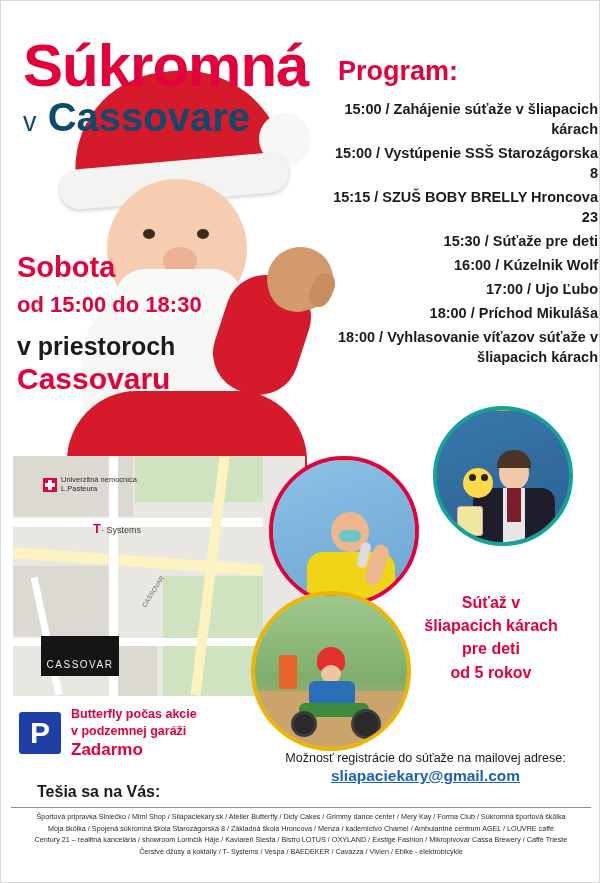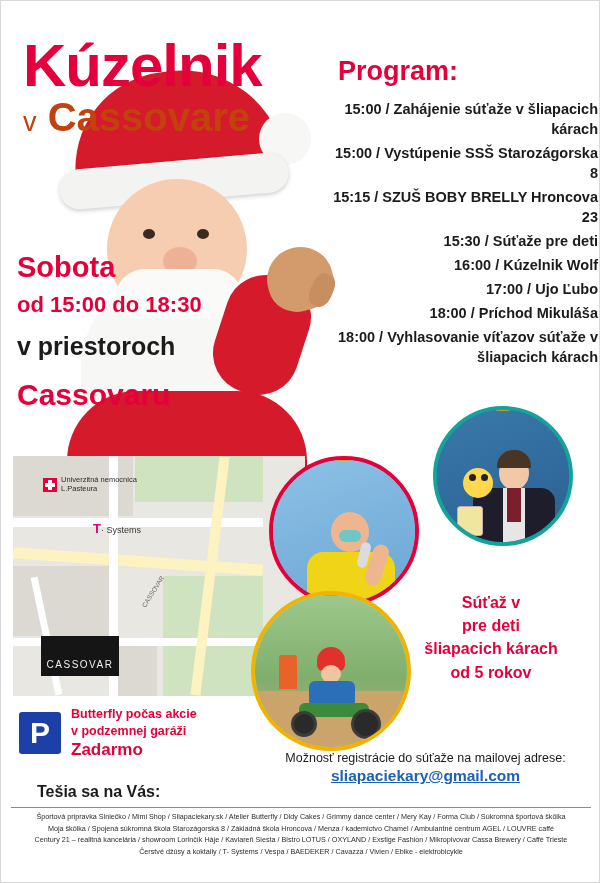--- a/index.html
+++ b/index.html
@@ -30,21 +30,21 @@
   .title-main {
     font-size: 60px;
     font-weight: bold;
     color: #e4003a;
     line-height: 0.95;
     letter-spacing: -1px;
   }
   .title-sub {
     font-size: 40px;
     font-weight: bold;
-    color: #c2410c;
+    color: #0c4a6e;
     line-height: 1.05;
     margin-top: 2px;
   }
   .title-sub .small {
     font-size: 27px;
     font-weight: normal;
   }
 
   
   .santa {
@@ -179,21 +179,21 @@
   .date-place {
     font-size: 25px;
     font-weight: bold;
     color: #1b1b1b;
     margin-top: 14px;
   }
   .date-place2 {
     font-size: 30px;
     font-weight: bold;
     color: #e4003a;
-    margin-top: 17px;
+    margin-top: 1px;
   }
 
   
   .program {
     position: absolute;
     right: 1px; top: 55px;
     width: 270px;
     text-align: right;
     z-index: 20;
   }
@@ -477,21 +477,21 @@
     <div class="nose"></div>
     <div class="beard"></div>
     <div class="moustache"></div>
     <div class="body"></div>
     <div class="arm"></div>
     <div class="glove"></div>
     <div class="thumb"></div>
   </div>
 
   <div class="title-block">
-    <div class="title-main">Kúzelnik</div>
+    <div class="title-main">Súkromná</div>
     <div class="title-sub">
       <span class="small">v</span>
       <span>Cassovare</span>
     </div>
   </div>
 
   <div class="date-block">
     <div class="date-sobota">Sobota</div>
     <div class="date-hours">od 15:00 do 18:30</div>
     <div class="date-place">v priestoroch</div>
@@ -573,22 +573,22 @@
     <div class="fig-head" style="left:62px;top:52px;width:28px;height:24px;background:#e2312b;border-radius:14px 14px 6px 6px;"></div>
     <div class="fig-head" style="left:66px;top:70px;width:20px;height:18px;background:#f0c49e;"></div>
     <div class="fig-body" style="left:54px;top:86px;width:46px;height:26px;background:#2b6fb8;border-radius:6px;"></div>
     <div class="fig-body" style="left:44px;top:108px;width:70px;height:14px;background:#3b8b3b;border-radius:6px;"></div>
     <div class="kart-wheel" style="left:36px;top:116px;width:26px;height:26px;"></div>
     <div class="kart-wheel" style="left:96px;top:114px;width:30px;height:30px;"></div>
   </div>
 
   <div class="sutaz">
     <div>Súťaž v</div>
+    <div>šliapacich kárach</div>
     <div>pre deti</div>
-    <div>šliapacich kárach</div>
     <div>od 5 rokov</div>
   </div>
 
   <div class="parking">
     <div class="psign">P</div>
     <div>
       <div class="ptext">Butterfly počas akcie</div>
       <div class="ptext">v podzemnej garáži</div>
       <div class="zadarmo">Zadarmo</div>
     </div>

